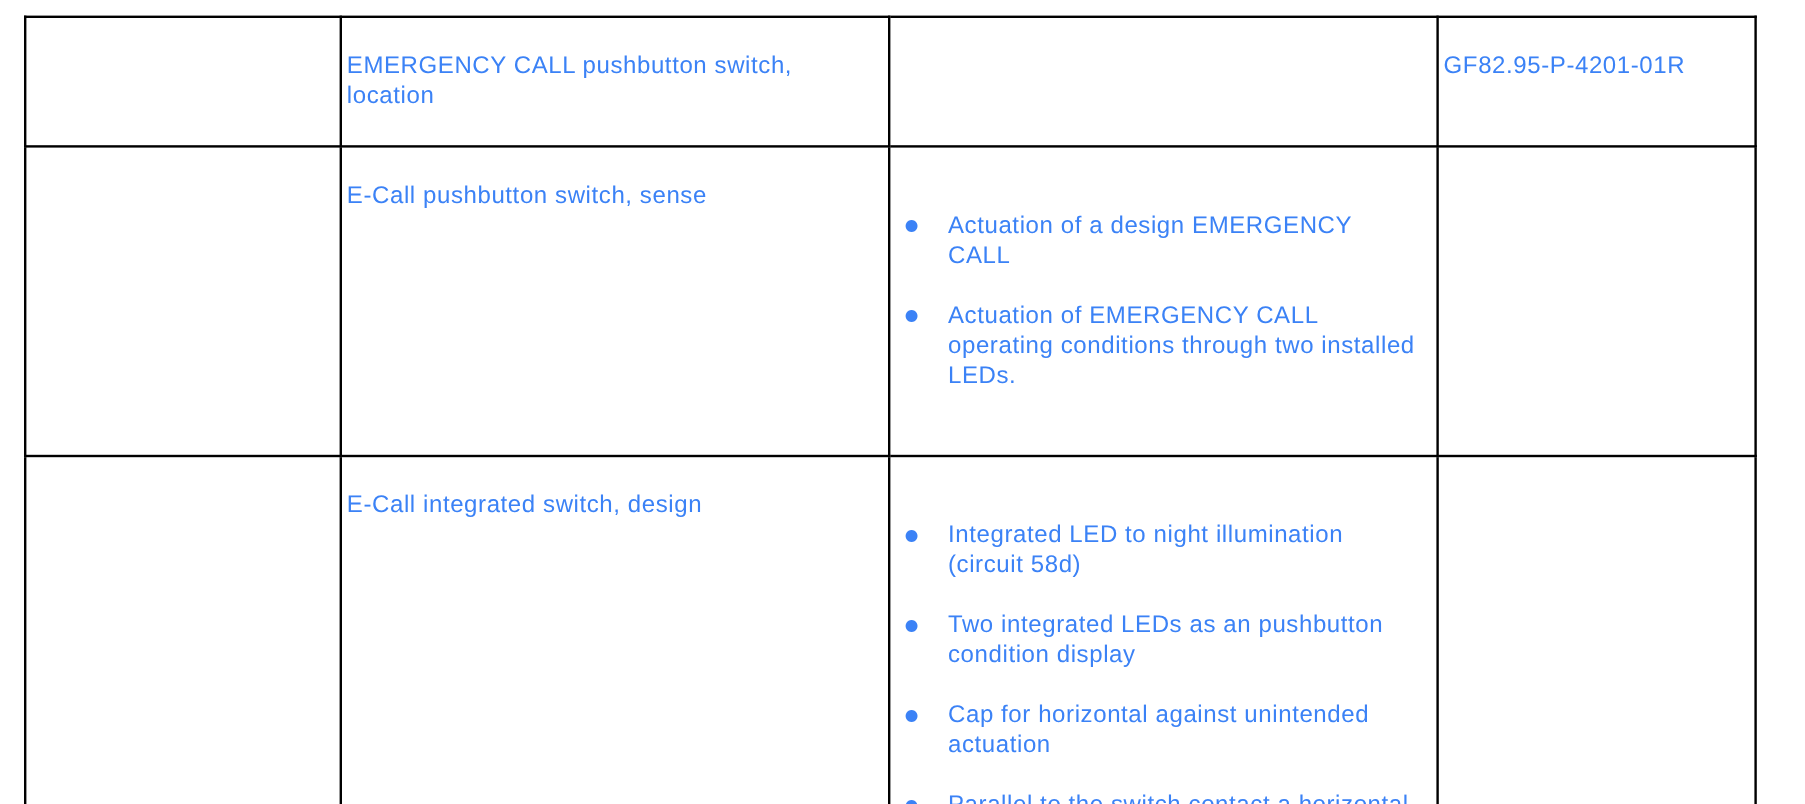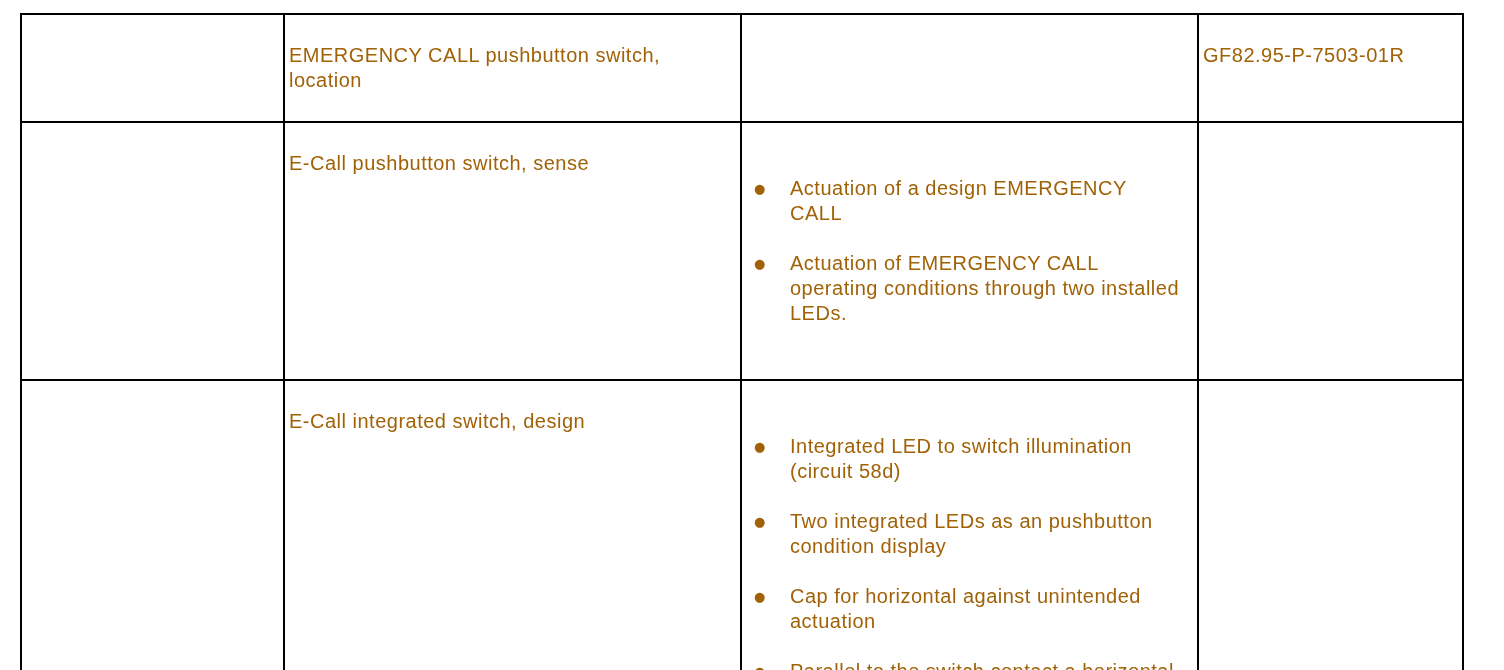--- a/index.html
+++ b/index.html
@@ -9,21 +9,21 @@
     width: 1504px;
     height: 670px;
     overflow: hidden;
   }
   .page {
     position: relative;
     width: 1504px;
     height: 670px;
     background: #ffffff;
     font-family: "Liberation Sans", "DejaVu Sans", sans-serif;
-    color: #a16207;
+    color: #3b82f6;
   }
   table.spec {
     position: absolute;
     left: 20px;
     top: 13px;
     width: 1442px;
     border-collapse: collapse;
     table-layout: fixed;
   }
   table.spec td {
@@ -65,21 +65,21 @@
 
     <tbody>
         <tr class="row-1">
       <td></td>
       <td>
         <div>EMERGENCY CALL pushbutton switch,
 location</div>
       </td>
       <td></td>
       <td class="code-cell">
-        <div>GF82.95-P-7503-01R</div>
+        <div>GF82.95-P-4201-01R</div>
       </td>
     </tr>
 
     <tr class="row-2">
       <td></td>
       <td>
         <div>E-Call pushbutton switch, sense</div>
       </td>
       <td>
         <div class="bullet-list">
@@ -101,21 +101,21 @@
 
     <tr class="row-3">
       <td></td>
       <td>
         <div>E-Call integrated switch, design</div>
       </td>
       <td>
         <div class="bullet-list">
           <div class="bullet-item">
             <span class="bullet">●</span>
-            <div class="bullet-text">Integrated LED to switch illumination
+            <div class="bullet-text">Integrated LED to night illumination
 (circuit 58d)</div>
           </div>
           <div class="bullet-item">
             <span class="bullet">●</span>
             <div class="bullet-text">Two integrated LEDs as an pushbutton
 condition display</div>
           </div>
           <div class="bullet-item">
             <span class="bullet">●</span>
             <div class="bullet-text">Cap for horizontal against unintended

